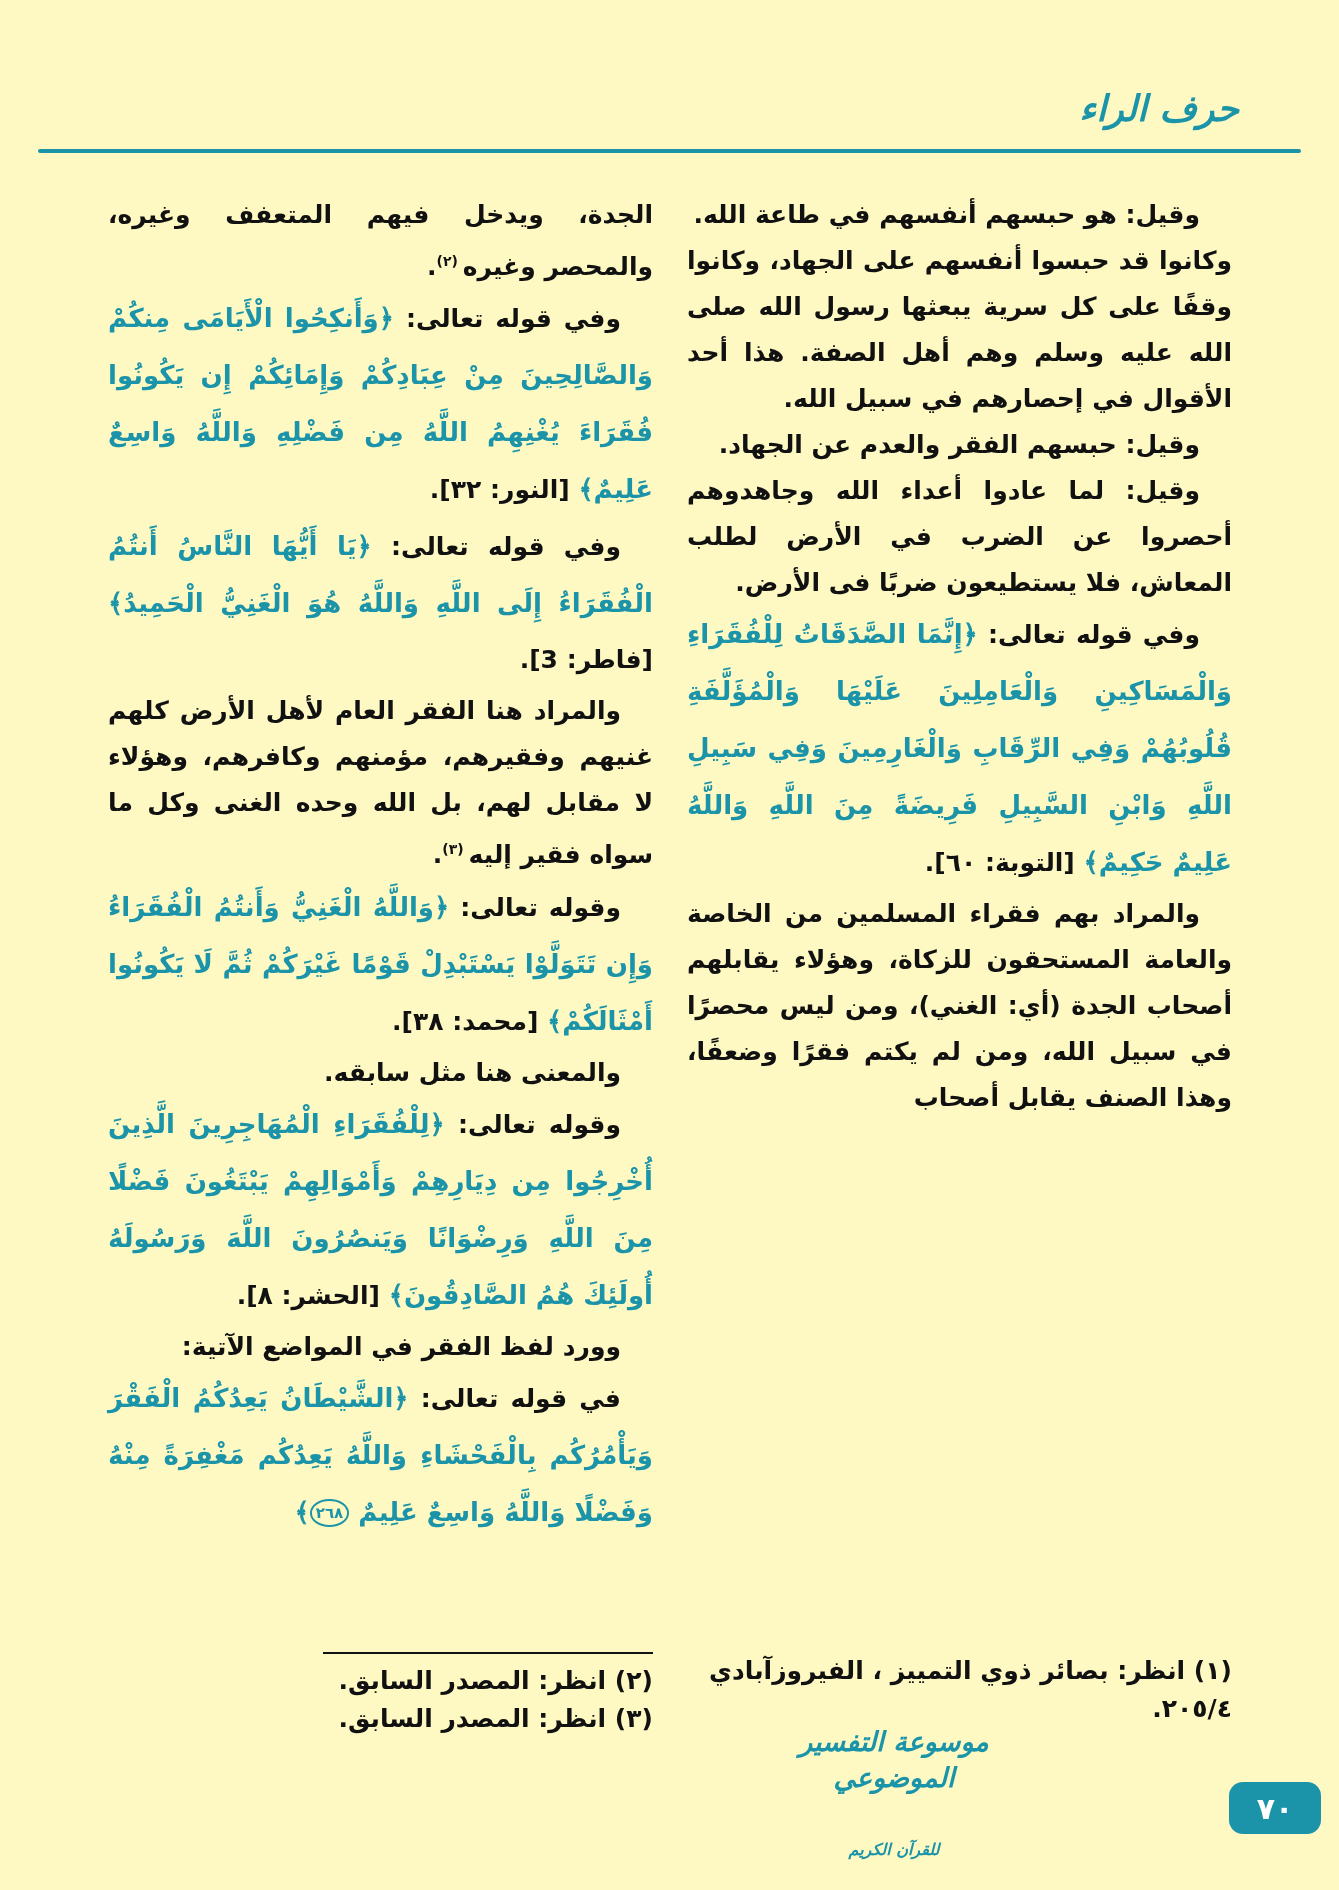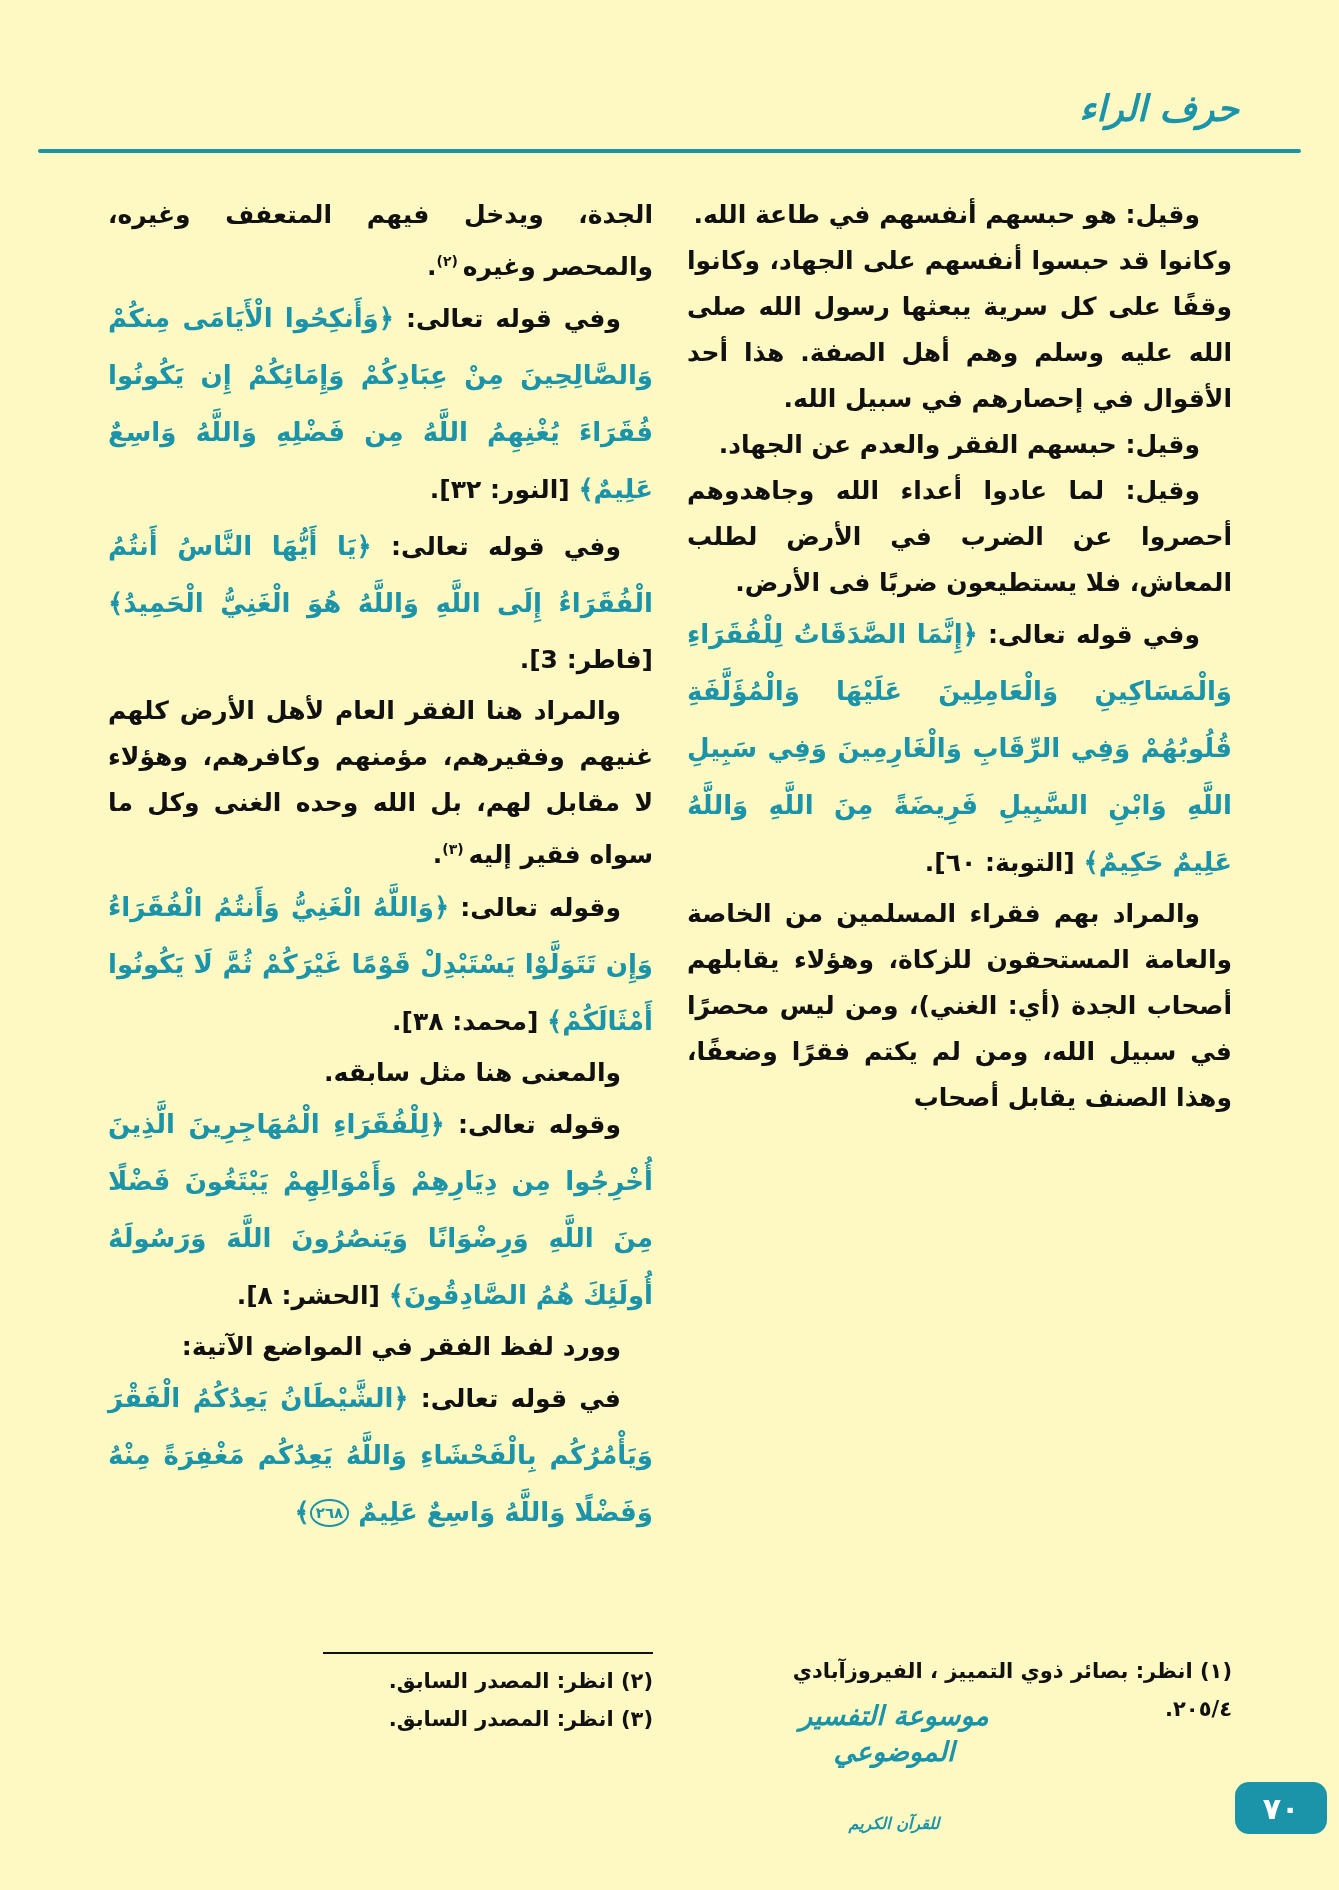--- a/index.html
+++ b/index.html
@@ -82,49 +82,49 @@
     position: absolute;
     top: 1652px;
     right: 107px;
     left: 108px;
     display: flex;
     flex-direction: row;
     gap: 34px;
   }
   .fn-col {
     flex: 1;
-    font-size: 21px;
+    font-size: 25px;
     font-weight: 700;
     line-height: 38px;
     color: var(--ink);
     text-align: right;
   }
   .fn-rule {
     width: 330px;
     border-top: 2px solid #111;
     margin-bottom: 8px;
   }
   
   .footer-logo {
     position: absolute;
-    bottom: 54px;
+    bottom: 28px;
     right: 330px;
     width: 230px;
     text-align: center;
     color: var(--teal);
     font-weight: bold;
     font-style: italic;
   }
   .footer-logo .l1 { font-size: 27px; line-height: 36px; }
   .footer-logo .l2 { font-size: 16px; line-height: 24px; margin-top: 42px; }
   .page-number {
     position: absolute;
     bottom: 56px;
     left: auto;
-    right: 12px;
+    right: 18px;
     width: 92px;
     height: 52px;
     background: var(--teal);
     color: #ffffff;
     font-size: 30px;
     font-weight: bold;
     display: flex;
     align-items: center;
     justify-content: center;
     border-radius: 14px;

